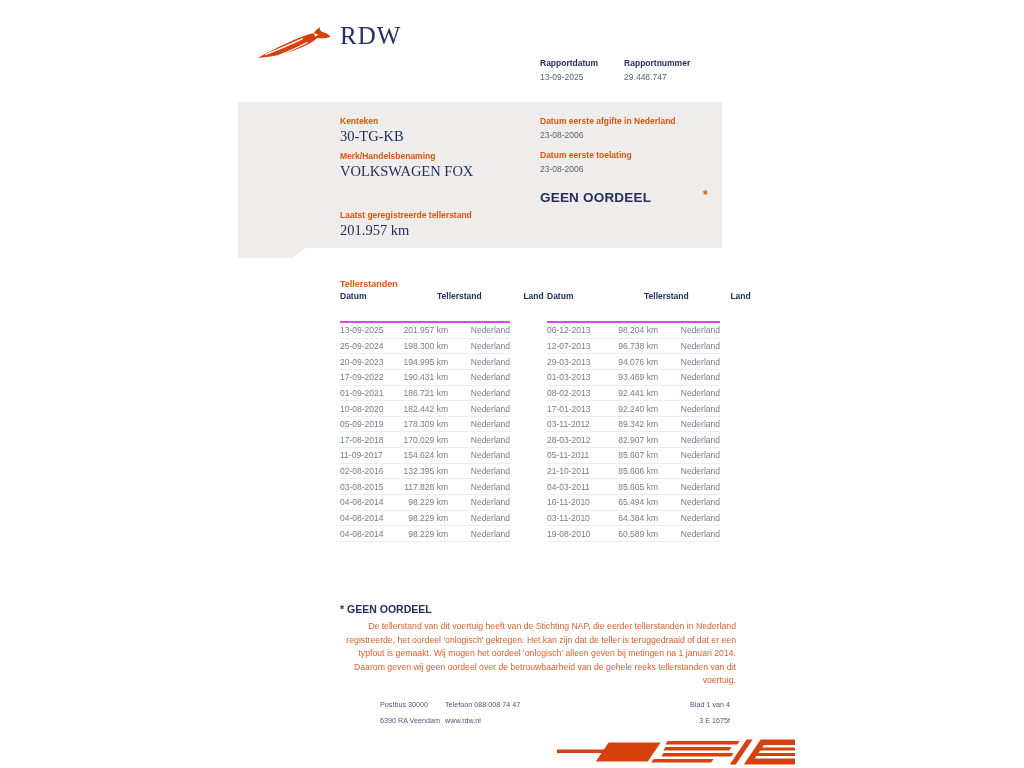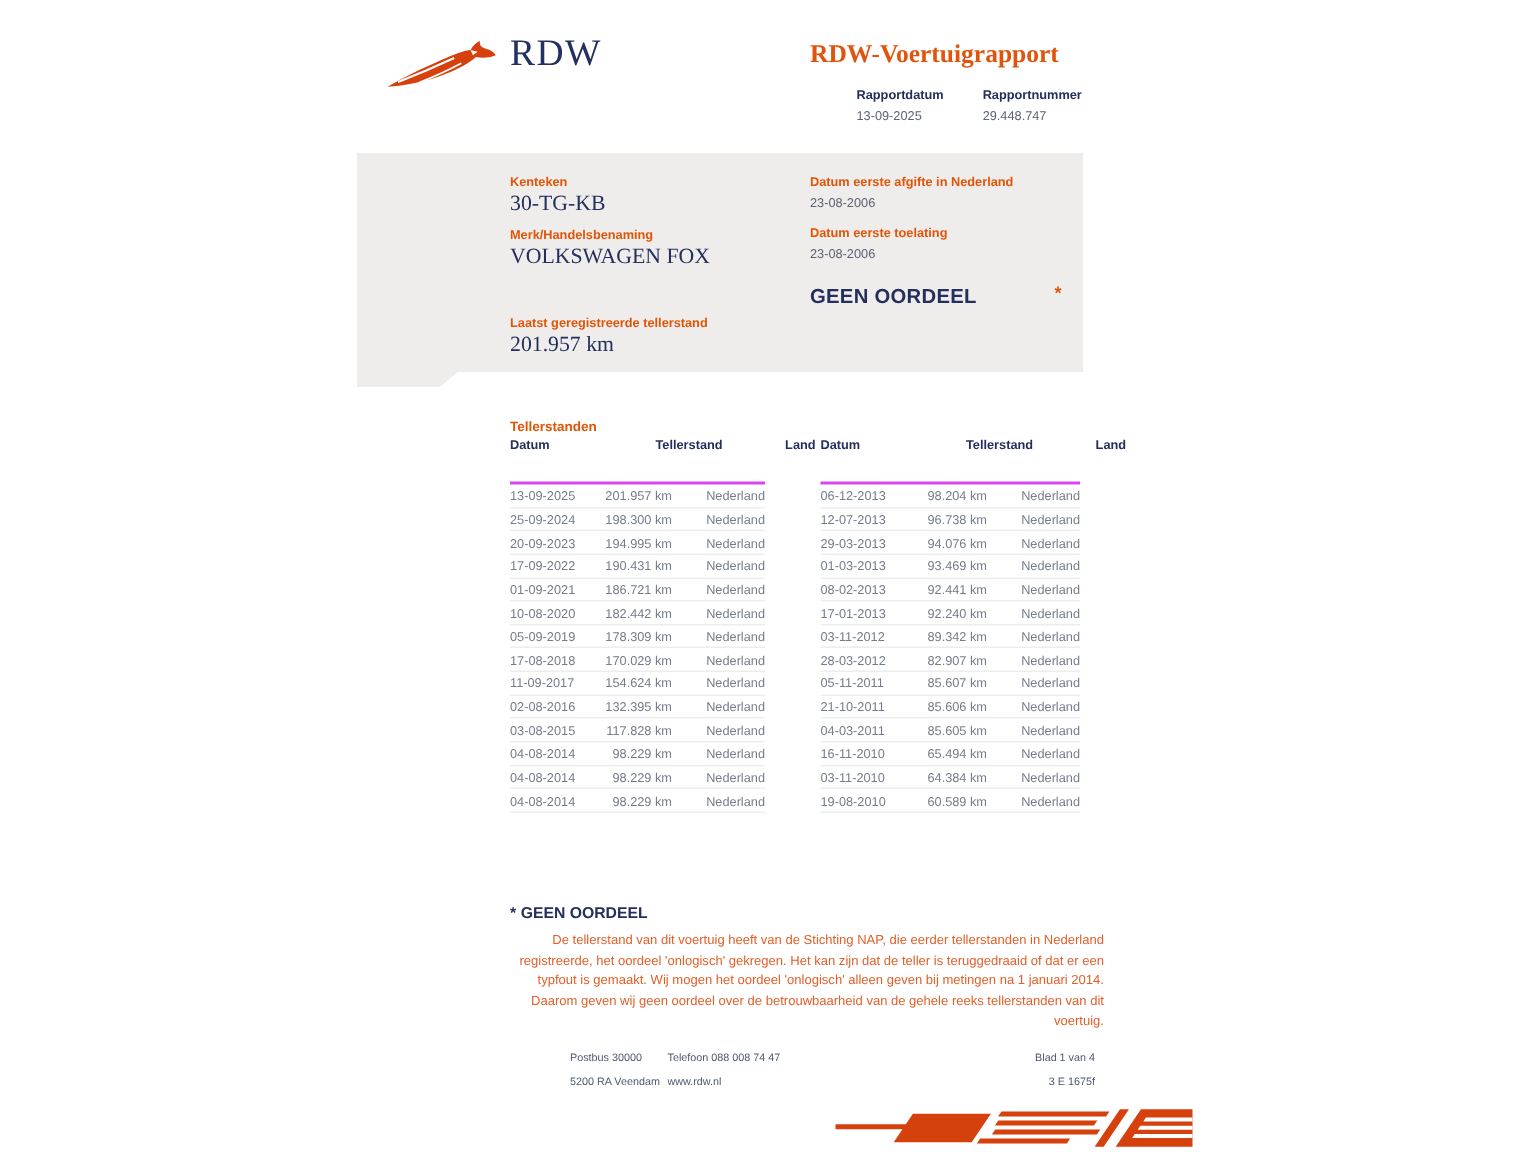--- a/index.html
+++ b/index.html
@@ -6,21 +6,21 @@
   .page{position:relative;width:1024px;height:768px;background:#ffffff;overflow:hidden;
         font-family:"Liberation Sans",sans-serif;}
 
   
   .logo-wrap{position:absolute;left:256px;top:22px;display:flex;align-items:flex-start;}
   .logo-bird{width:78px;height:42px;}
   .logo-text{font-family:"Liberation Serif",serif;font-size:25px;color:#233061;
              letter-spacing:1px;margin-left:6px;margin-top:0px;}
   .report-title{position:absolute;left:540px;top:26px;font-family:"Liberation Serif",serif;
                 font-weight:bold;font-size:17px;color:#e0550e;}
-  .report-meta{position:absolute;left:571px;top:58px;display:flex;gap:26px;}
+  .report-meta{position:absolute;left:540px;top:58px;display:flex;gap:26px;}
   .meta-label{font-size:8.5px;font-weight:bold;color:#232f5c;}
   .meta-value{font-size:8.5px;color:#5b6374;margin-top:4px;}
 
   
   .panel{position:absolute;left:238px;top:102px;width:484px;height:156px;background:#efedec;
          clip-path:polygon(0 0,100% 0,100% 93.6%,13.9% 93.6%,11.4% 100%,0 100%);}
   .panel-label{font-size:8.5px;font-weight:bold;color:#e25406;}
   .panel-value{font-family:"Liberation Serif",serif;font-size:14.5px;color:#232f5c;margin-top:2px;}
   .p-kenteken{position:absolute;left:102px;top:14px;}
   .p-merk{position:absolute;left:102px;top:49px;}
@@ -69,21 +69,20 @@
   <div class="logo-wrap">
     <svg class="logo-bird" viewBox="0 0 100 50">
       <path fill="#d6400d" d="M3 44 C20 34, 40 25, 54 19 C62 15.5, 69 13, 74 12.5 C75.5 9.5, 78.5 6.5, 82 5 C81.5 8.5, 83 10.5, 87 11.5 C91 12.5, 94 14.5, 95.5 17 C89 19.5, 83.5 19.5, 78.5 18.5 C74 23, 65 28, 54 32.5 C37 39.5, 17 43.5, 3 44 Z"></path>
       <path fill="none" stroke="#ffffff" stroke-width="1.8" d="M12 40 C30 33, 46 26, 60 19.5"></path>
       <path fill="none" stroke="#ffffff" stroke-width="1.5" d="M30 40.5 C44 35, 56 29.5, 66 24"></path>
       <path fill="#ffffff" d="M74 12.5 L80 14 L76 17 Z"></path>
     </svg>
     <div class="logo-text">RDW</div>
   </div>
 
-  <div class="report-title">RDW-Voertuigrapport</div>
 
   <div class="report-meta">
     <div>
       <div class="meta-label">Rapportdatum</div>
       <div class="meta-value">13-09-2025</div>
     </div>
     <div>
       <div class="meta-label">Rapportnummer</div>
       <div class="meta-value">29.448.747</div>
     </div>
@@ -283,21 +282,21 @@
     <div class="footnote-text">De tellerstand van dit voertuig heeft van de Stichting NAP, die eerder tellerstanden in Nederland registreerde, het oordeel 'onlogisch' gekregen. Het kan zijn dat de teller is teruggedraaid of dat er een typfout is gemaakt. Wij mogen het oordeel 'onlogisch' alleen geven bij metingen na 1 januari 2014. Daarom geven wij geen oordeel over de betrouwbaarheid van de gehele reeks tellerstanden van dit voertuig.</div>
   </div>
 
   <div class="footer">
     <div class="row">
       <span class="col-a">Postbus 30000</span>
       <span class="col-b">Telefoon 088 008 74 47</span>
       <span class="col-c">Blad 1 van 4</span>
     </div>
     <div class="row">
-      <span class="col-a">5200 RA Veendam</span>
+      <span class="col-a">6390 RA Veendam</span>
       <span class="col-b">www.rdw.nl</span>
       <span class="col-c">3 E 1675f</span>
     </div>
   </div>
 
   <svg class="speedlines" viewBox="0 0 238 32">
     <g transform="translate(16,0) skewX(-34)" fill="#d6400d">
       <rect x="-14" y="13.5" width="58" height="3.4"></rect>
       <rect x="40" y="6.5" width="52" height="19"></rect>
       <rect x="98" y="5" width="72" height="3.4"></rect>

